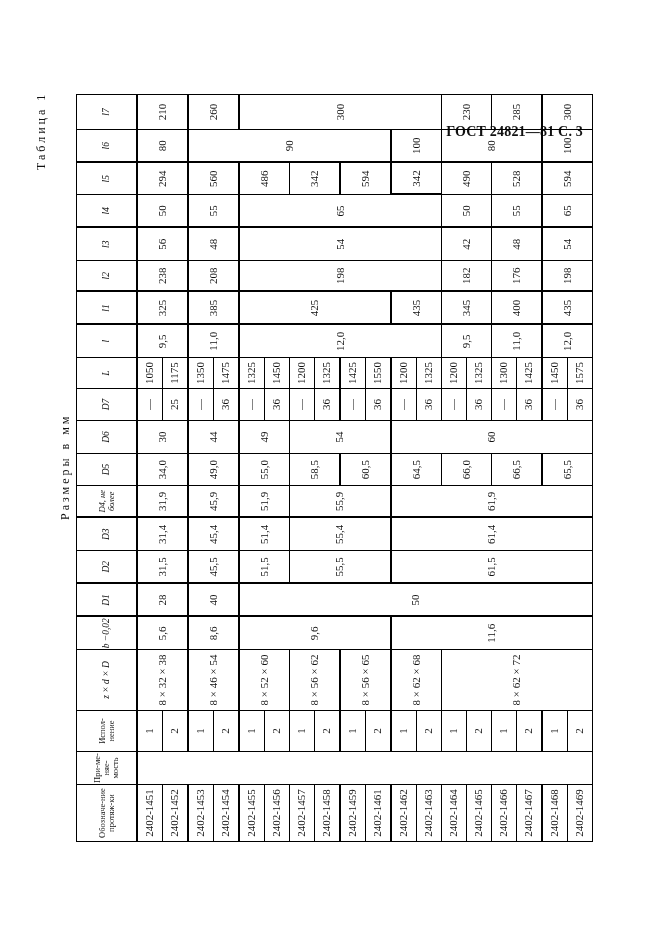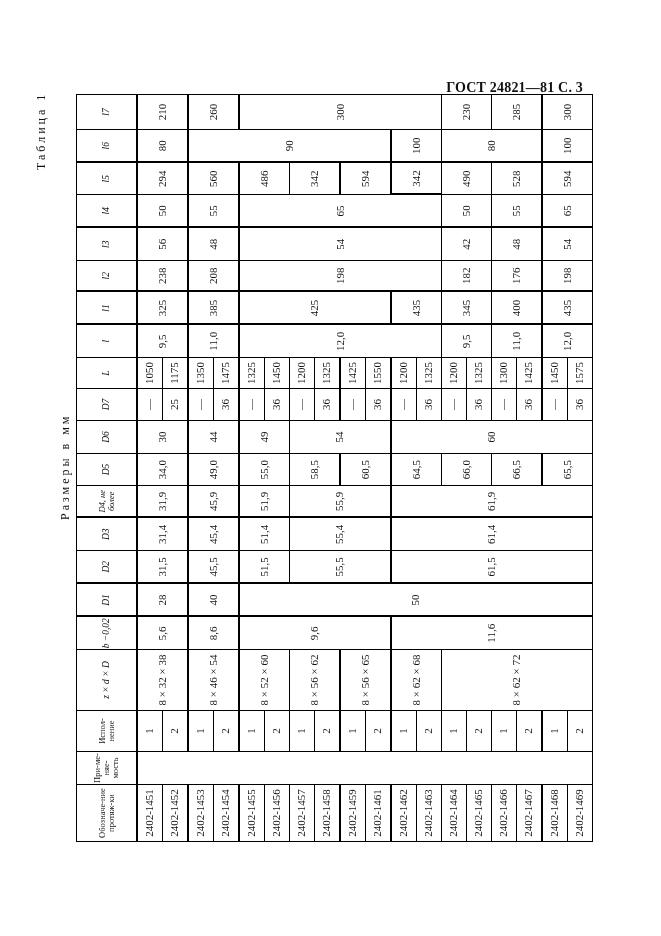--- a/index.html
+++ b/index.html
@@ -1,19 +1,19 @@
 <!DOCTYPE html>
 <html><head>
 <meta charset="utf-8">
 <style>
   html, body { margin:0; padding:0; background:#ffffff; }
   body { width:661px; height:936px; position:relative; overflow:hidden;
          font-family:"Liberation Serif","DejaVu Serif",serif; color:#111; }
   .page-header { position:absolute; right:78px; top:80px; font-size:14px; font-weight:bold; letter-spacing:0.2px; }
-  .page-header { left:auto; }
+  .page-header { left:auto;margin-top:44px; }
   .vcap { position:absolute; transform:rotate(-90deg); transform-origin:left top; white-space:nowrap; font-size:12px; letter-spacing:3px; }
   .table-wrap { position:absolute; left:76px; top:842px; width:747px; height:504px;
                 transform:rotate(-90deg); transform-origin:left top; }
   table { border-collapse:collapse; table-layout:fixed; width:747px; height:504px; font-size:11px; }
   td, th { border:1px solid #000; text-align:center; vertical-align:middle; padding:0; line-height:1.05; overflow:hidden; }
   th { font-weight:normal; height:59px; font-size:9.5px; }
   th i, .it { font-style:italic; }
   td { height:24px; }
   .tl { border-left:2px solid #000; }
   tr.grp td { border-top:2px solid #000; }

